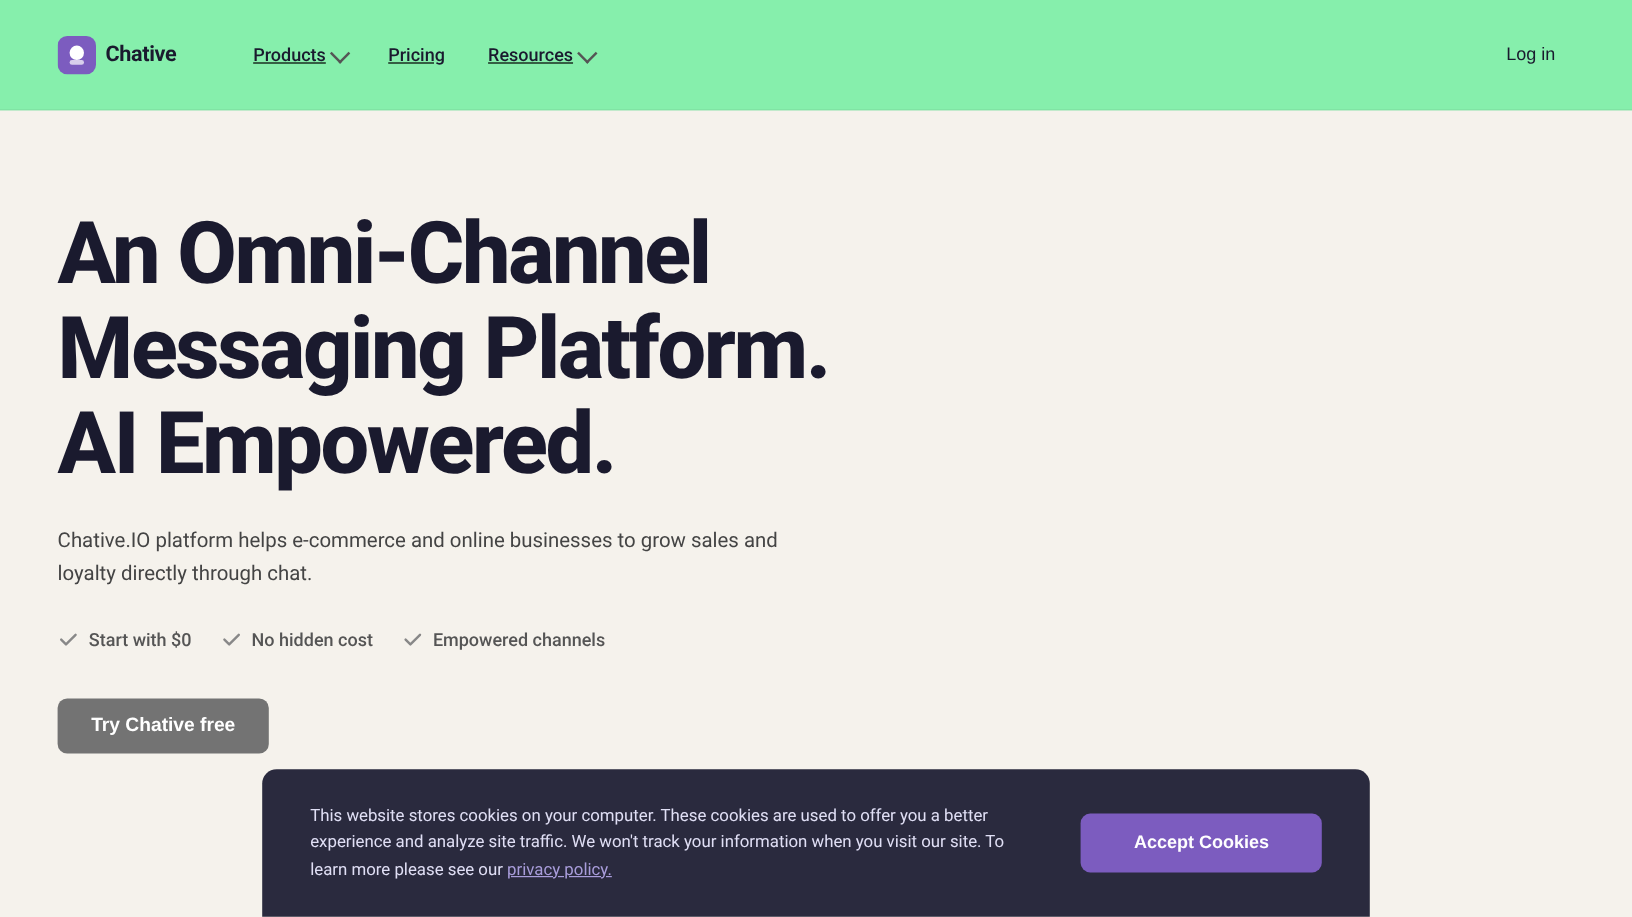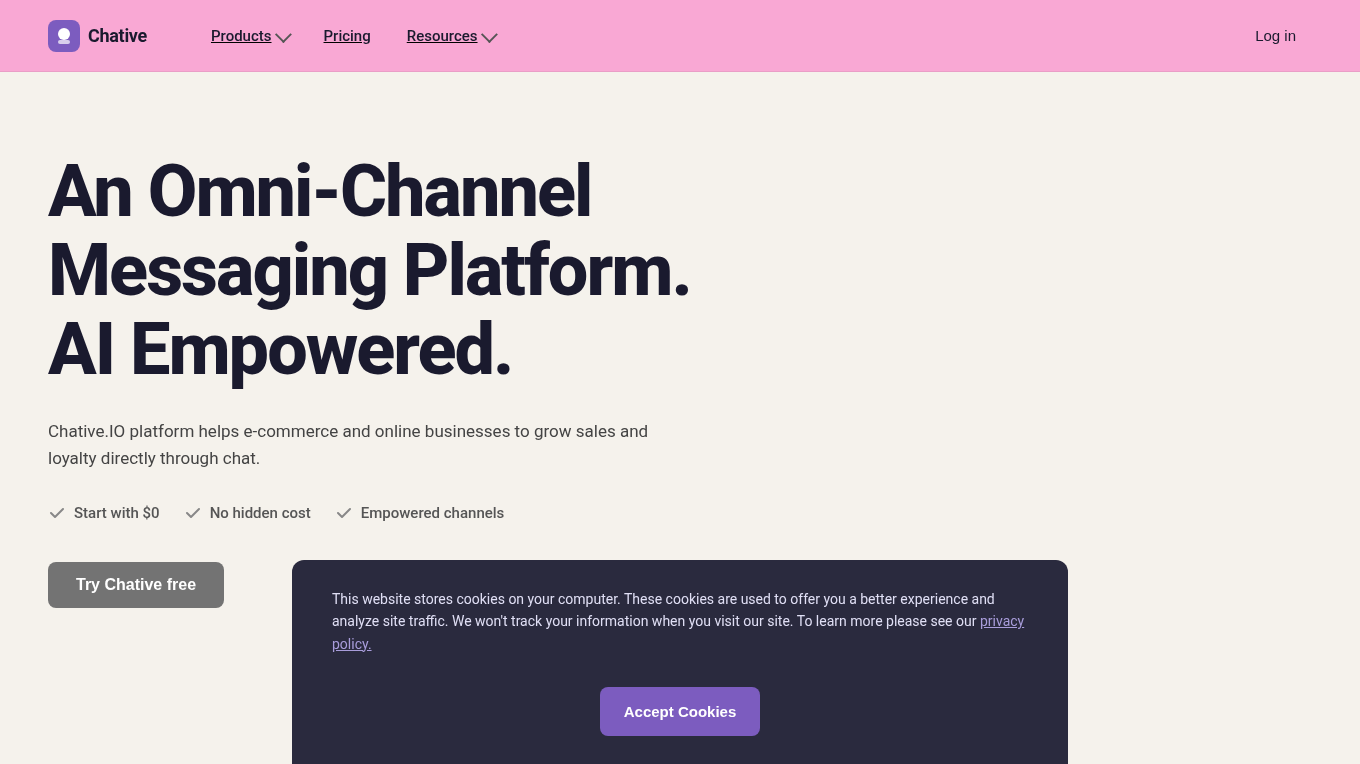--- a/index.html
+++ b/index.html
@@ -14,22 +14,22 @@
       min-height: 764px;
       position: relative;
       overflow-x: hidden;
     }
 
     
     nav {
       display: flex;
       align-items: center;
       padding: 0 48px;
-      height: 72px;
-      background-color: #f9a8d4;
+      height: 92px;
+      background-color: #86efac;
       border-bottom: 1px solid rgba(0,0,0,0.06);
     }
 
     .nav-logo {
       display: flex;
       align-items: center;
       margin-right: 48px;
       text-decoration: none;
     }
 
@@ -171,52 +171,51 @@
       cursor: pointer;
       display: inline-block;
     }
 
     
     .cookie-banner {
       position: fixed;
       bottom: 0;
       left: 50%;
       transform: translateX(-50%);
-      width: 776px;
+      width: 923px;
       max-width: 95vw;
       background-color: #2a2a3e;
       border-radius: 12px 12px 0 0;
       padding: 28px 40px;
       display: flex;
       align-items: center;
       justify-content: space-between;
       gap: 32px;
       z-index: 1000;
-      flex-direction: column;
     }
 
     .cookie-text {
       font-size: 14px;
       color: #e0dff5;
       line-height: 1.6;
       flex: 1;
     }
 
     .cookie-text a {
       color: #a99ddb;
       text-decoration: underline;
       cursor: pointer;
     }
 
     .btn-accept {
       background-color: #7c5cbf;
       color: #fff;
       font-size: 15px;
       font-weight: 600;
-      padding: 16px 24px;
+      padding: 16px 44px;
       border-radius: 8px;
       border: none;
       cursor: pointer;
       white-space: nowrap;
       min-width: 160px;
     }
   </style>
 </head>
 <body>
 

